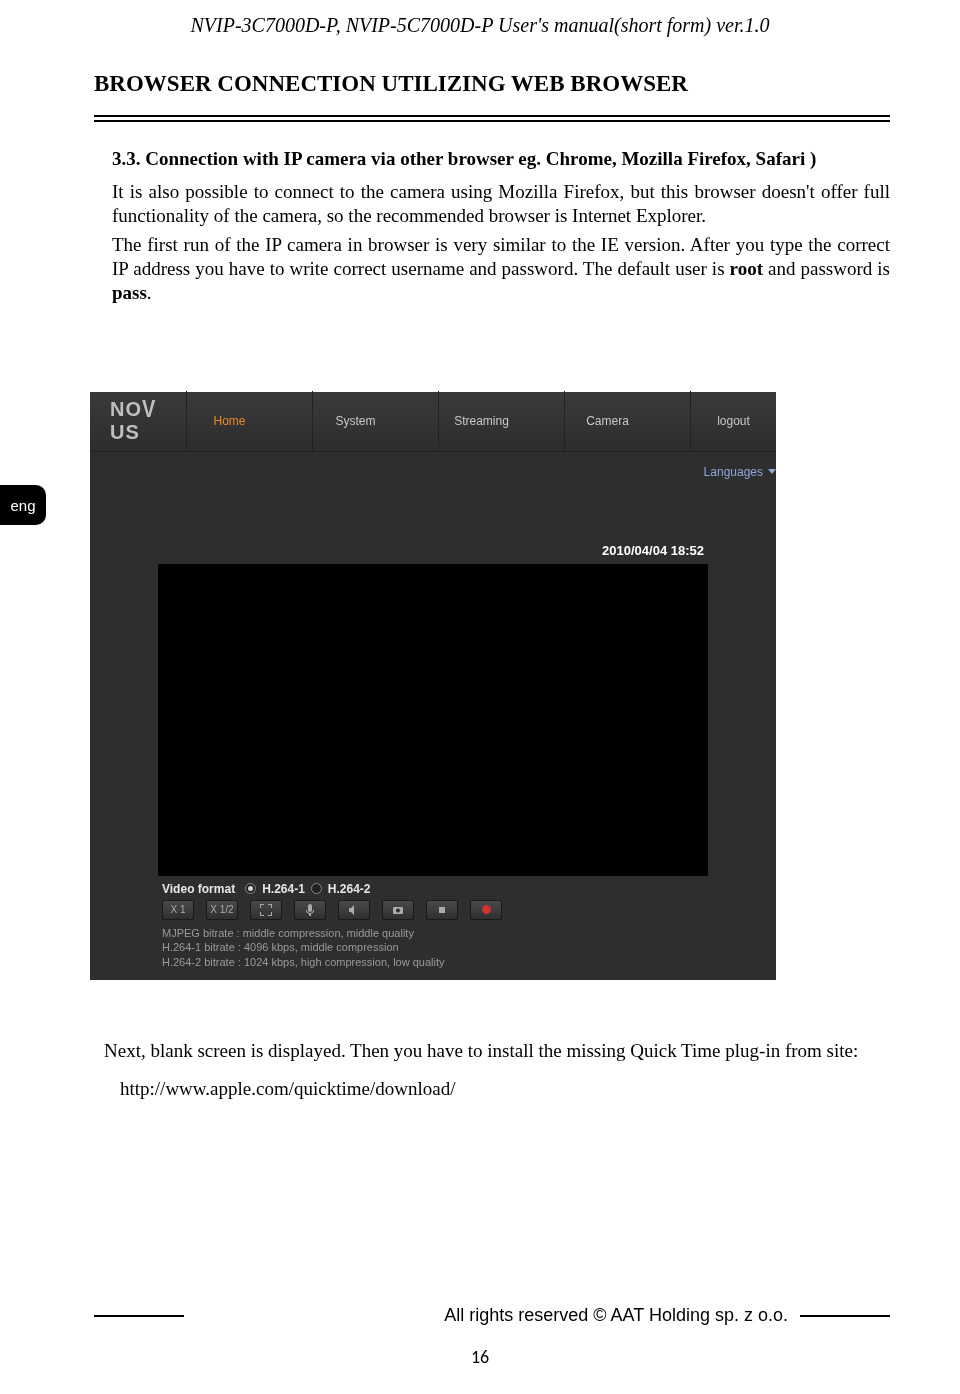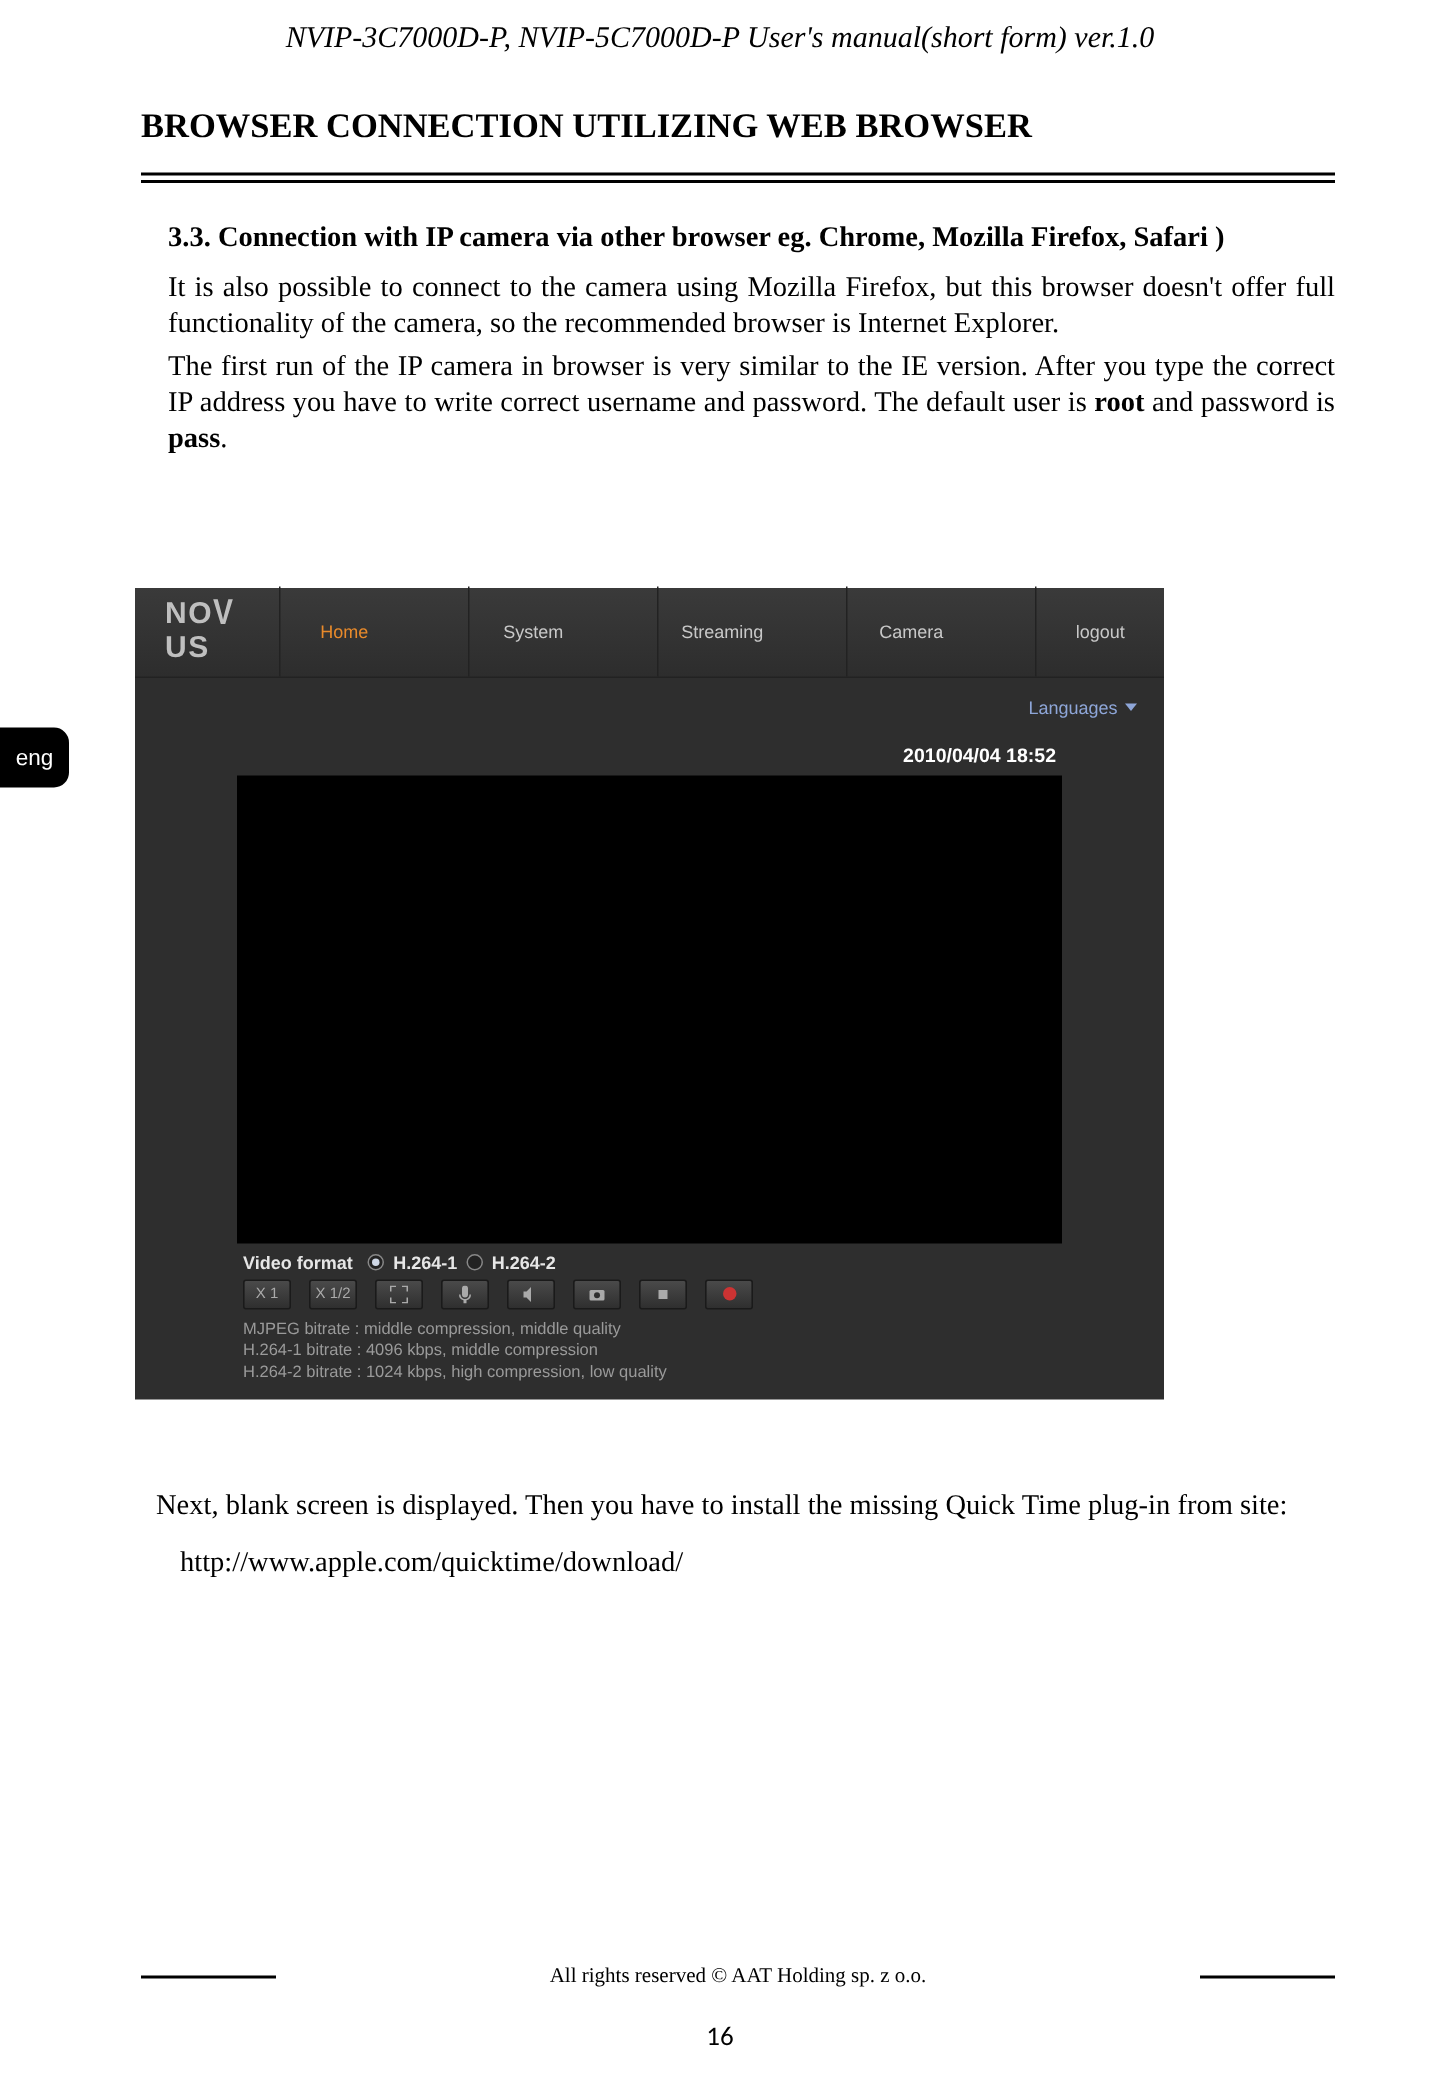--- a/index.html
+++ b/index.html
@@ -96,34 +96,34 @@
     color: #c8c8c8;
     border-left: 1px solid #222;
     font-size: 12px;
   }
   .nav-item.active { color: #e88a2b; }
   .lang-row {
     height: 40px;
     display: flex;
     justify-content: flex-end;
     align-items: center;
-    padding-right: 18px;
     color: #8ea6d8;
     font-size: 12px;
   }
   .lang-row .caret {
     width: 0; height: 0;
     border-left: 4px solid transparent;
     border-right: 4px solid transparent;
     border-top: 5px solid #8ea6d8;
     margin-left: 5px;
   }
   .video-wrap {
     display: flex;
     justify-content: center;
+    margin-top: 47px;
   }
   .video-col { width: 550px; }
   .timestamp {
     text-align: right;
     color: #fff;
     font-weight: bold;
     font-size: 13px;
     padding: 4px 4px 6px 0;
     background: #2e2e2e;
   }
@@ -189,23 +189,23 @@
     left: 94px;
     right: 70px;
     bottom: 68px;
     display: flex;
     align-items: center;
     gap: 12px;
   }
   .thin { height: 2px; background: #000; width: 90px; }
   .footer-text {
     flex: 1;
-    text-align: center;
-    font-family: Liberation Serif, serif;
-    font-size: 14px;
+    text-align: right;
+    font-family: Liberation Sans, sans-serif;
+    font-size: 18px;
   }
   .page-num {
     position: absolute;
     bottom: 26px;
     width: 100%;
     text-align: center;
     font-family: Calibri, Arial, sans-serif;
     font-size: 18px;
   }
 </style>

